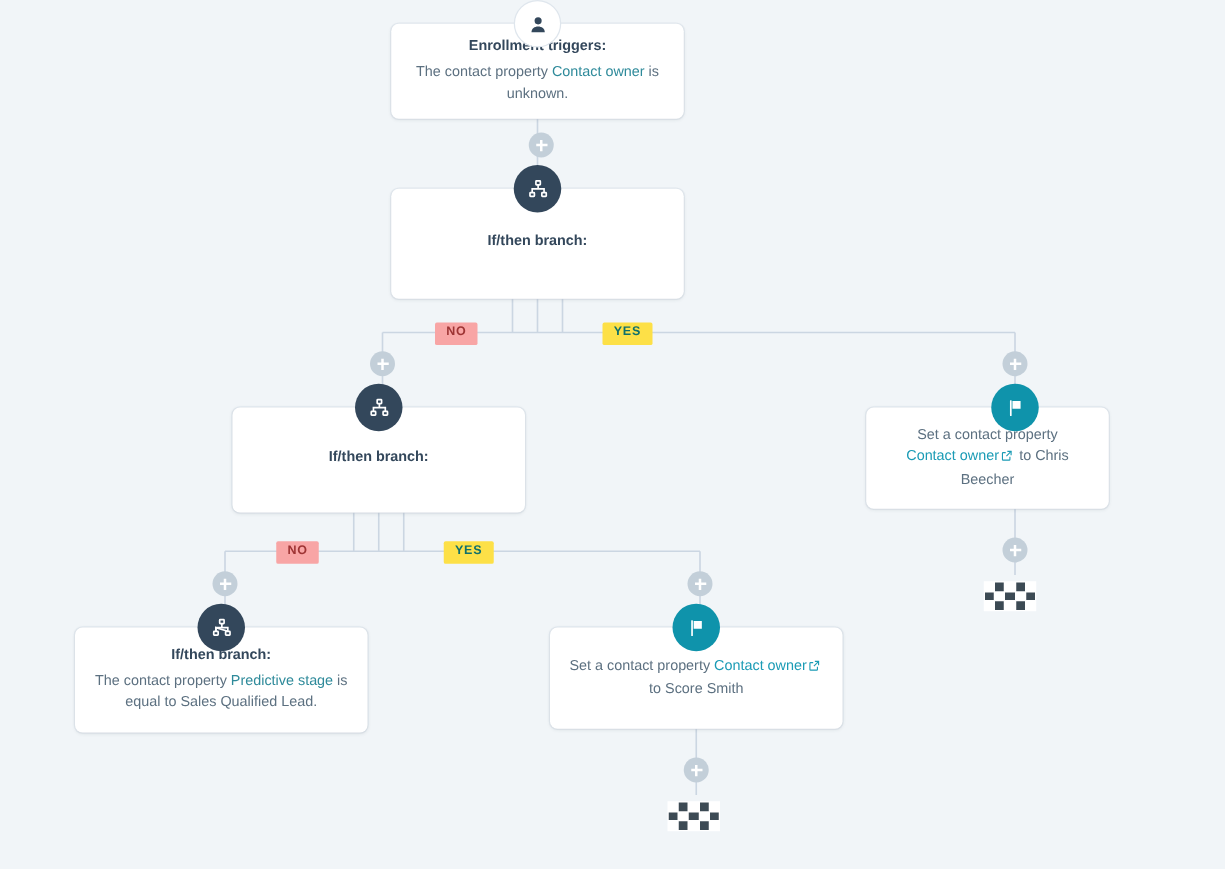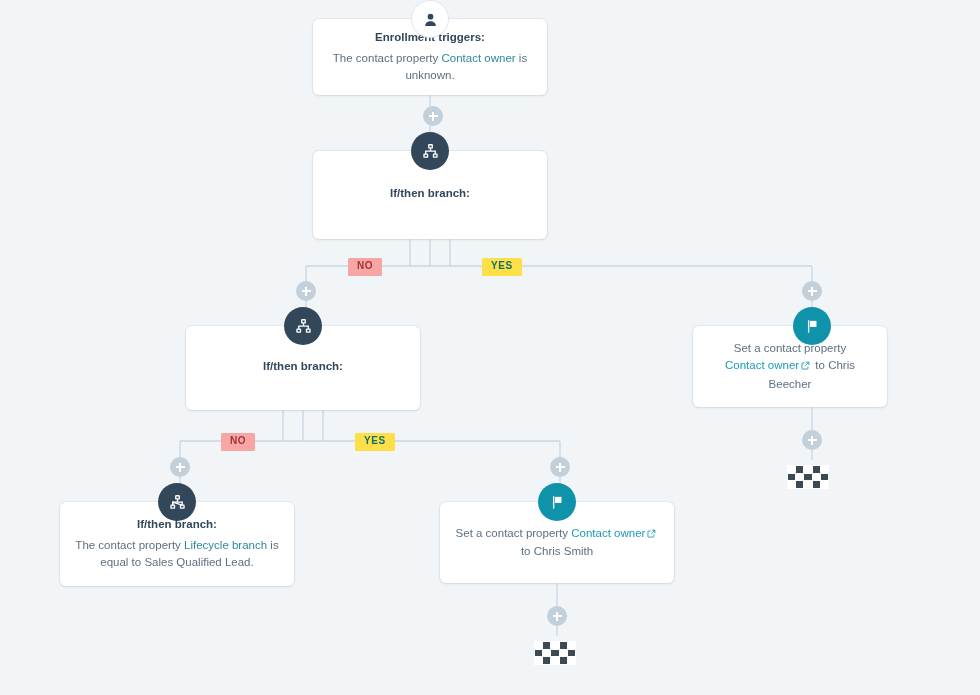--- a/index.html
+++ b/index.html
@@ -249,37 +249,37 @@
       <rect x="9.5" y="2.5" width="5" height="4.4" rx="0.7"></rect>
       <rect x="2.8" y="15.6" width="5" height="4.4" rx="0.7"></rect>
       <rect x="16.2" y="15.6" width="5" height="4.4" rx="0.7"></rect>
       <path d="M12 6.9 L12 11.4 M5.3 15.6 L5.3 11.4 L18.7 15.6"></path>
       <path d="M5.3 15.6 L5.3 11.4 L18.7 11.4 L18.7 15.6"></path>
     </svg>
   </div>
   <div class="card" style="left:60px; top:502px; width:234px; height:84px;">
     <div class="title">If/then branch:</div>
     <div class="desc">
-      <span>The contact property </span><span class="prop">Lifecycle branch</span><span> is equal to Sales Qualified Lead.</span>
+      <span>The contact property </span><span class="prop">Predictive stage</span><span> is equal to Sales Qualified Lead.</span>
     </div>
   </div>
 
   <div class="nodeicon action" style="left:538px; top:483px;">
     <svg width="17" height="17" viewBox="0 0 24 24" fill="#ffffff">
       <rect x="5.6" y="3.2" width="1.9" height="17.6" rx="0.6"></rect>
       <path d="M8.4 4.0 L17.6 4.0 L17.6 12.6 L8.4 12.6 Z"></path>
     </svg>
   </div>
   <div class="card" style="left:440px; top:502px; width:234px; height:81px;">
     <div class="desc wide">
       <span>Set a contact property </span><span class="prop linked">Contact owner</span><span style="display:inline-block;vertical-align:-1px;margin:0 2px;"><svg width="9" height="9" viewBox="0 0 24 24" fill="none" stroke="#1a9bb5" stroke-width="2.4">
             <path d="M13 3h8v8"></path>
             <path d="M21 3 L11 13"></path>
             <path d="M18.5 14.5V20a1.5 1.5 0 0 1-1.5 1.5H4A1.5 1.5 0 0 1 2.5 20V7A1.5 1.5 0 0 1 4 5.5h5.5"></path>
-          </svg></span><span> to Chris Smith</span>
+          </svg></span><span> to Score Smith</span>
     </div>
   </div>
 
   <div class="plus" style="left:547px; top:606px;"></div>
   <div class="endflag" style="left:534px; top:641px;">
     <i></i>
     <i class="on"></i>
     <i></i>
     <i class="on"></i>
     <i></i>

